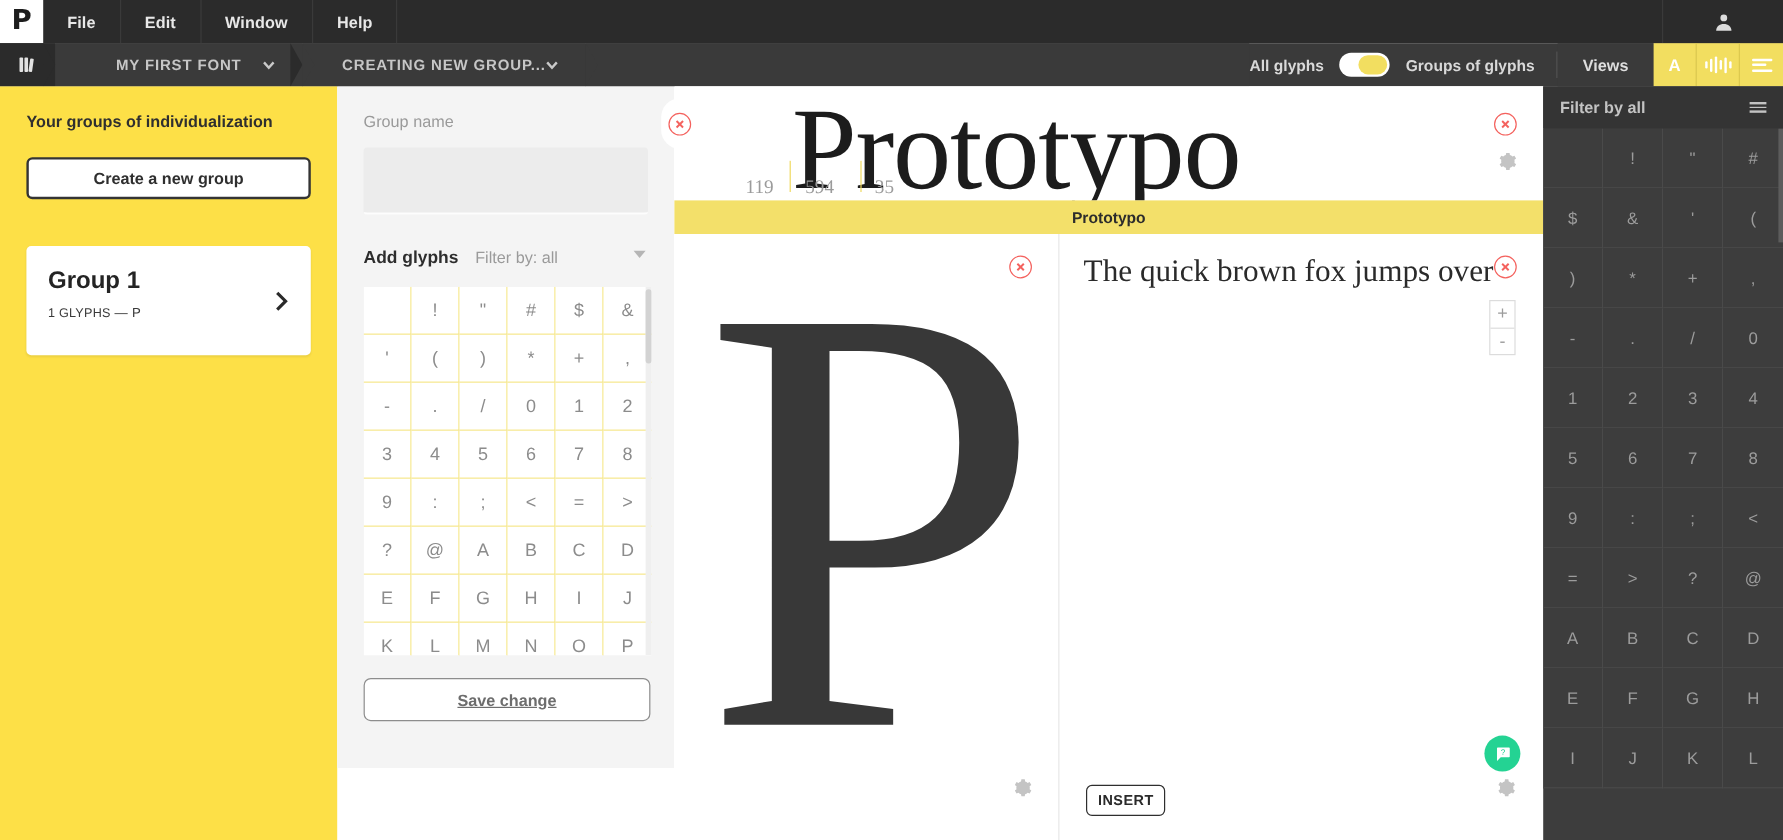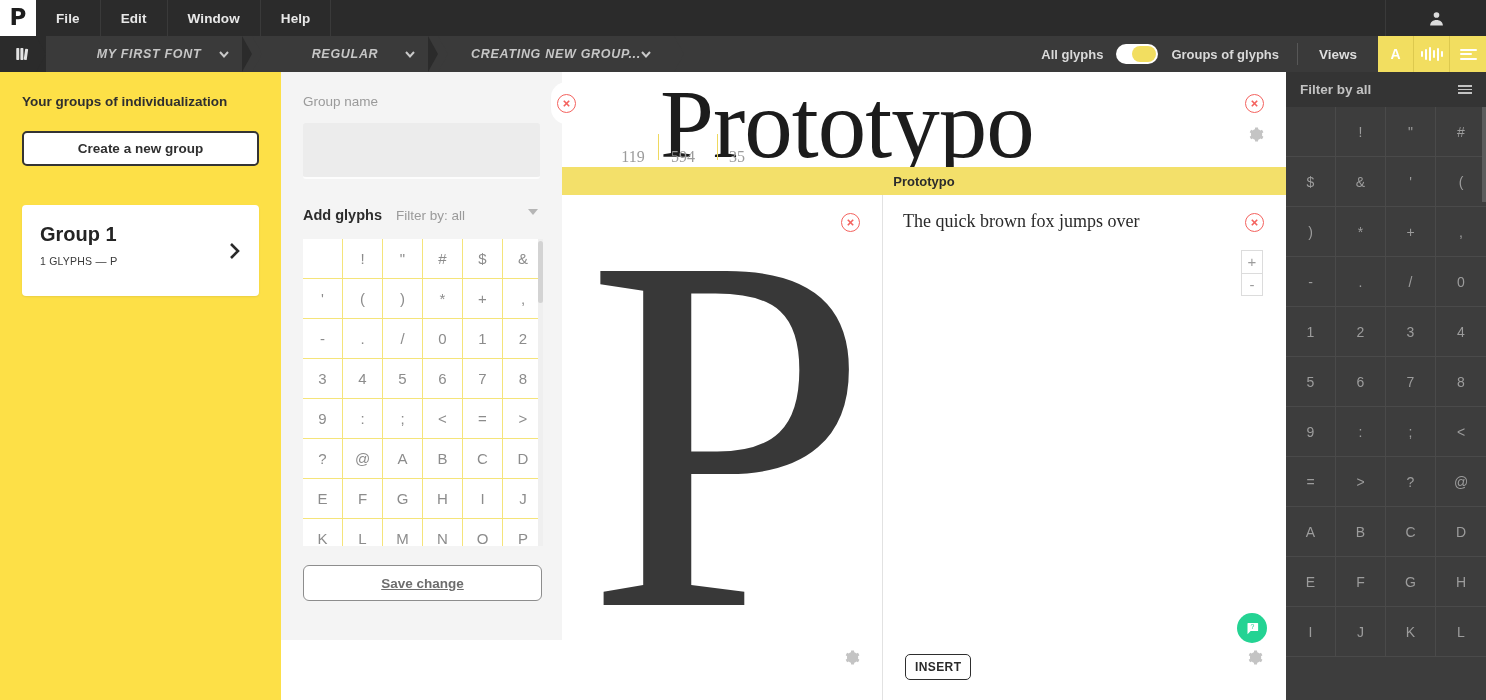--- a/index.html
+++ b/index.html
@@ -59,21 +59,21 @@
   }
   .tab::after {
     content: ""; position: absolute; right: -10px; top: 0;
     border-style: solid; border-width: 18px 0 18px 10px;
     border-color: transparent transparent transparent #3a3a3a;
     z-index: 2;
   }
   .tab-font { width: 206px; }
   .tab-weight { width: 186px; }
   .tab-group { width: 236px; }
-  .tab-label { pointer-events: none; font-style: italic; }
+  .tab-label { pointer-events: none; }
   .tab-chev {
     position: absolute; right: 22px; top: 50%; transform: translateY(-50%);
     width: 12px; height: 12px;
   }
   .tab-chev svg { width: 12px; height: 12px; stroke: #c9c9c9; fill: none; stroke-width: 2; }
   .tabbar-fill { flex: 1; background: #3a3a3a; }
 
   .glyphmode {
     display: flex; align-items: center; gap: 13px;
     padding-right: 18px; color: #d9d9d9; font-size: 13px; font-weight: bold;
@@ -231,21 +231,21 @@
     position: absolute; left: 0; top: 0; width: 321px; height: 505px;
     font-family: "Liberation Serif", serif; font-size: 510px; color: #383838;
     line-height: 1; display: flex; align-items: center; justify-content: center;
     padding-left: 10px; padding-bottom: 30px;
   }
   .glyph-close { position: absolute; right: 22px; top: 18px; z-index: 4; }
   .glyph-gear { position: absolute; right: 22px; bottom: 30px; z-index: 4; }
   .text-pane { position: relative; width: 402px; height: 505px; background: #fff; }
   .pangram {
     position: absolute; left: 20px; top: 16px; white-space: nowrap;
-    font-family: "Liberation Serif", serif; font-size: 18px; color: #2a2a2a;
+    font-family: "Liberation Serif", serif; font-size: 26px; color: #2a2a2a;
   }
   .text-close { position: absolute; right: 21px; top: 18px; z-index: 5; }
   .zoom-ctl {
     position: absolute; right: 22px; top: 55px; width: 22px; height: 46px;
     border: 1px solid #dcdcdc; display: flex; flex-direction: column;
   }
   .zoom-ctl div {
     flex: 1; display: flex; align-items: center; justify-content: center;
     font-size: 15px; color: #9c9c9c; cursor: pointer;
   }
@@ -334,28 +334,20 @@
 
     <div class="tab tab-font">
       <span class="tab-label">MY FIRST FONT</span>
       <span class="tab-chev">
         <svg viewBox="0 0 12 12">
             <polyline points="2,4 6,8.5 10,4"></polyline>
           </svg>
       </span>
     </div>
 
-    <div class="tab tab-weight">
-      <span class="tab-label">REGULAR</span>
-      <span class="tab-chev">
-        <svg viewBox="0 0 12 12">
-            <polyline points="2,4 6,8.5 10,4"></polyline>
-          </svg>
-      </span>
-    </div>
 
     <div class="tab tab-group">
       <span class="tab-label">CREATING NEW GROUP...</span>
       <span class="tab-chev">
         <svg viewBox="0 0 12 12">
             <polyline points="2,4 6,8.5 10,4"></polyline>
           </svg>
       </span>
     </div>
 

